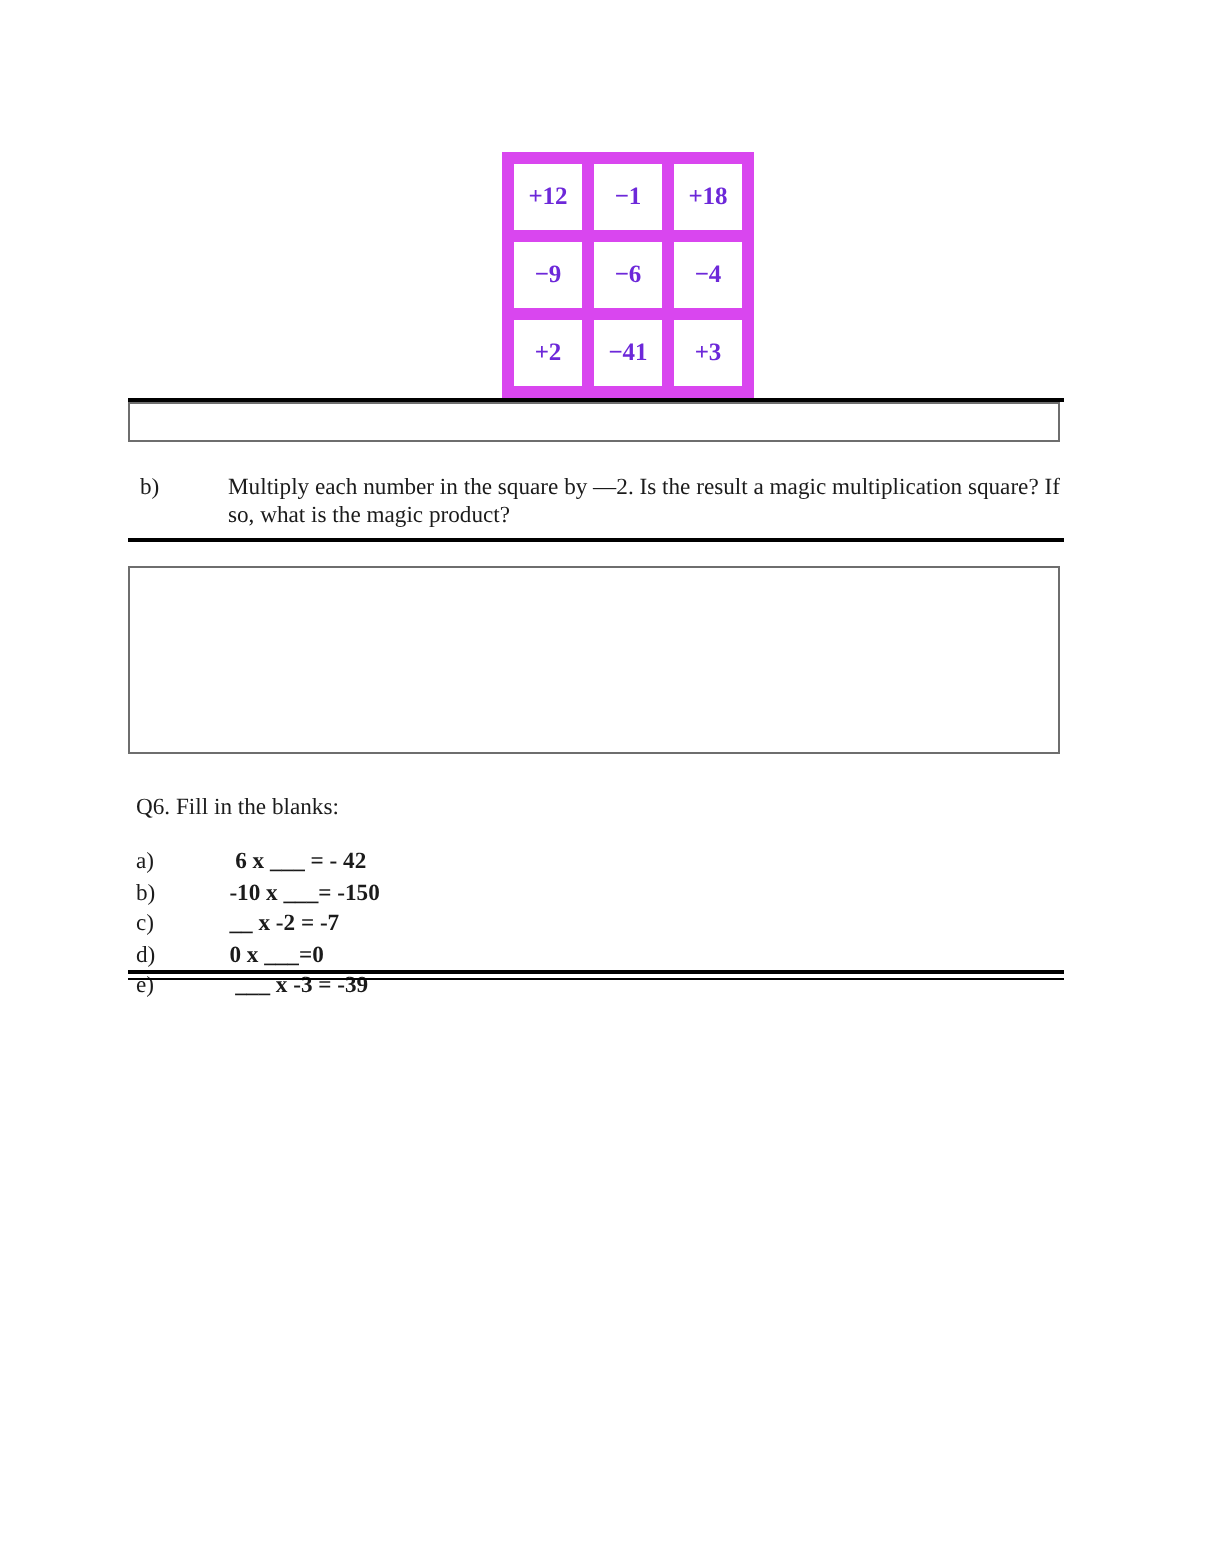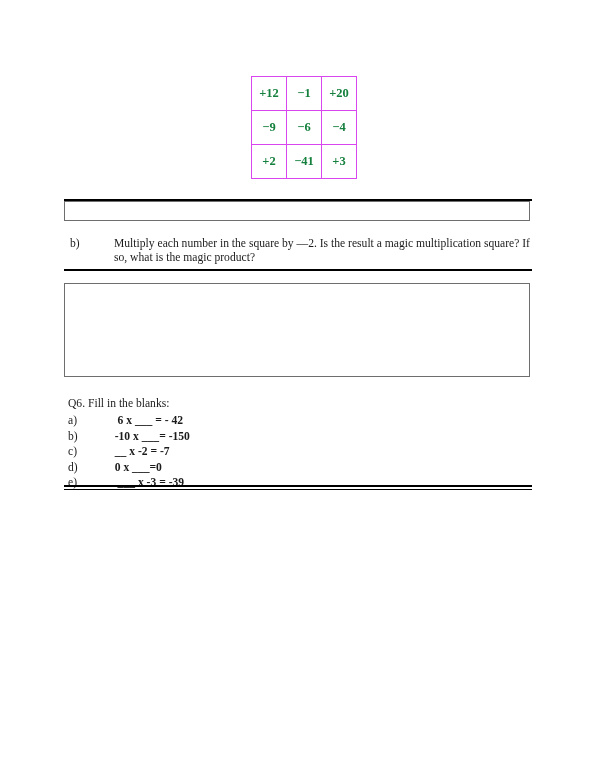--- a/index.html
+++ b/index.html
@@ -28,27 +28,27 @@
     left: 251px;
     top: 76px;
   }
   table.magic-square {
     border-collapse: collapse;
     border: 1px solid #6f6f6f;
   }
   table.magic-square td {
     width: 34px;
     height: 33px;
-    border: 1px solid #d946ef;
+    border: 6px solid #d946ef;
     text-align: center;
     vertical-align: middle;
     font-family: "Liberation Serif", "DejaVu Serif", serif;
     font-weight: bold;
     font-size: 12.5px;
-    color: #15803d;
+    color: #6d28d9;
     padding: 0;
   }
 
   
   .q-line {
     position: absolute;
     font-size: 11.6px;
     line-height: 14px;
     color: #1b1b1b;
   }
@@ -115,21 +115,21 @@
   
   .q6 {
     position: absolute;
     left: 68px;
     top: 396px;
     font-size: 11.6px;
     line-height: 15.4px;
     color: #1b1b1b;
   }
   .q6-title {
-    margin: 0 0 2px 0;
+    margin: 0 0 12px 0;
     white-space: pre;
   }
   .q6-list {
     margin: 0;
     padding: 0;
     list-style: none;
   }
   .q6-list li {
     margin: 0;
     padding: 0;
@@ -148,21 +148,21 @@
 <body>
 
 <div class="page">
 
   <div class="square-wrap">
     <table class="magic-square">
       <tbody>
         <tr>
           <td>+12</td>
           <td>−1</td>
-          <td>+20</td>
+          <td>+18</td>
         </tr>
         <tr>
           <td>−9</td>
           <td>−6</td>
           <td>−4</td>
         </tr>
         <tr>
           <td>+2</td>
           <td>−41</td>
           <td>+3</td>

